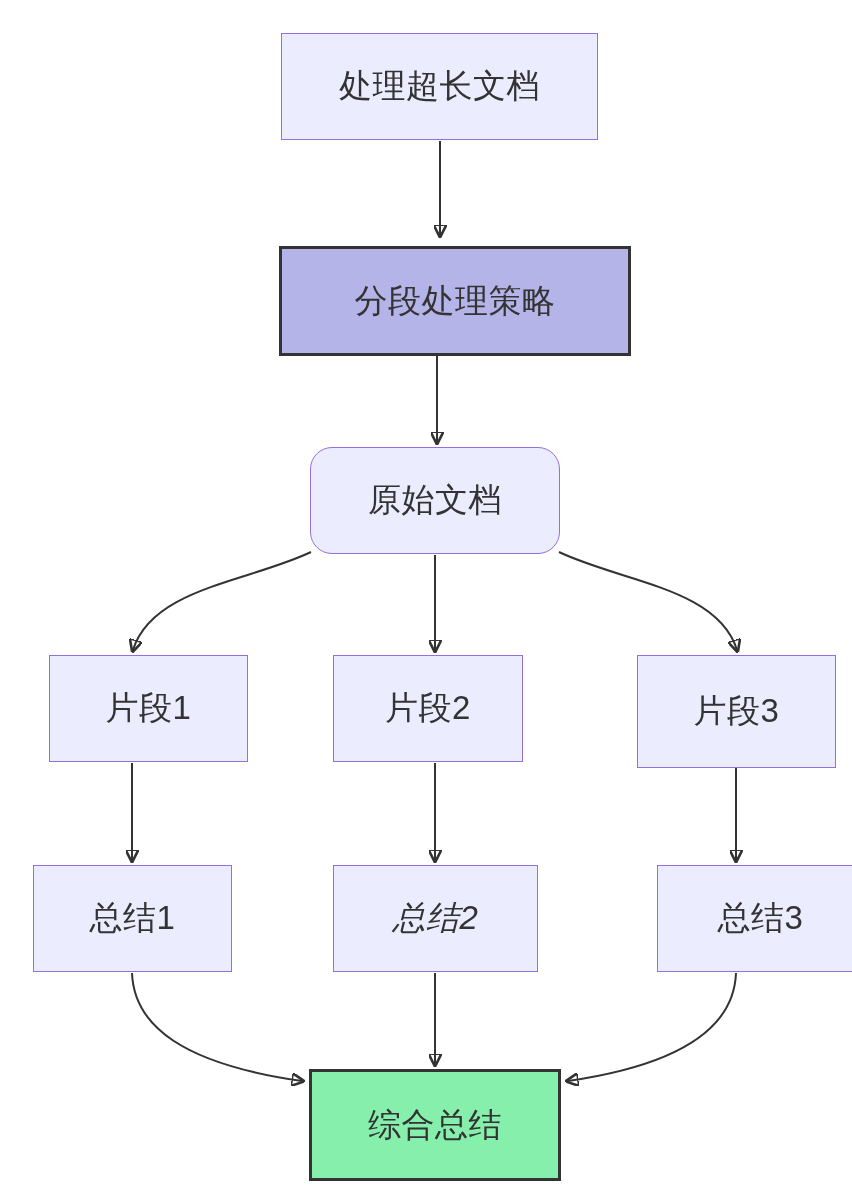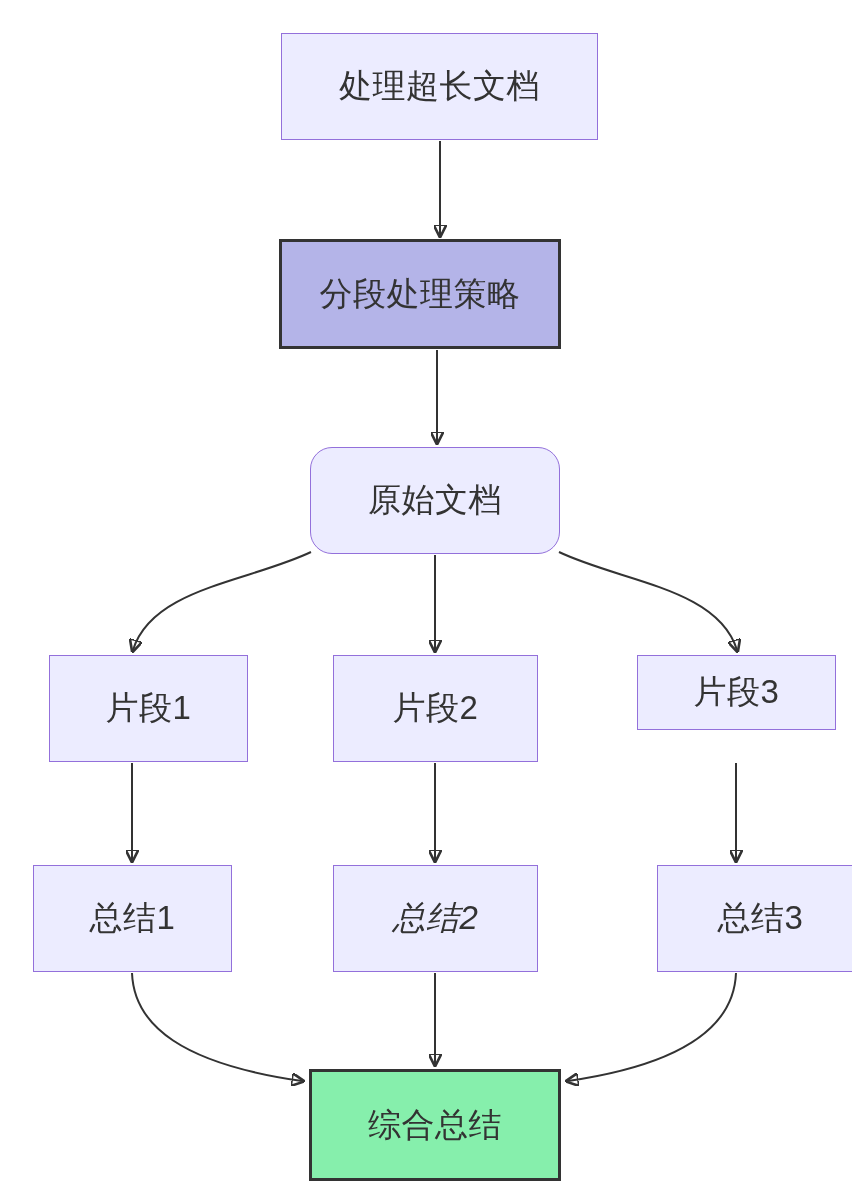--- a/index.html
+++ b/index.html
@@ -44,25 +44,25 @@
   .node.emphasis {
     background: #b4b4e8;
     border: 3.5px solid #333333;
   }
   .node.final {
     background: #86efac;
     border: 3.5px solid #333333;
   }
   
   .n-a  { left: 281px; top: 33px;   width: 317px; height: 107px; }
-  .n-b  { left: 279px; top: 239px;  width: 282px; height: 110px; }
+  .n-b  { left: 279px; top: 246px;  width: 352px; height: 110px; }
   .n-c  { left: 310px; top: 447px;  width: 250px; height: 107px; border-radius: 22px; }
   .n-d1 { left: 33px;  top: 655px;  width: 199px; height: 107px; margin-left: 16px; }
-  .n-d2 { left: 333px; top: 655px;  width: 205px; height: 107px; }
-  .n-d3 { left: 637px; top: 655px;  width: 199px; height: 75px; }
+  .n-d2 { left: 333px; top: 655px;  width: 190px; height: 107px; }
+  .n-d3 { left: 637px; top: 655px;  width: 199px; height: 113px; }
   .n-e1 { left: 33px;  top: 865px;  width: 199px; height: 107px; }
   .n-e2 { left: 333px; top: 865px;  width: 205px; height: 107px; font-style: italic; }
   .n-e3 { left: 637px; top: 865px;  width: 207px; height: 107px; margin-left: 20px; }
   .n-f  { left: 309px; top: 1069px; width: 252px; height: 112px; }
 </style>
 </head>
 <body>
 
 <div class="canvas">
 

